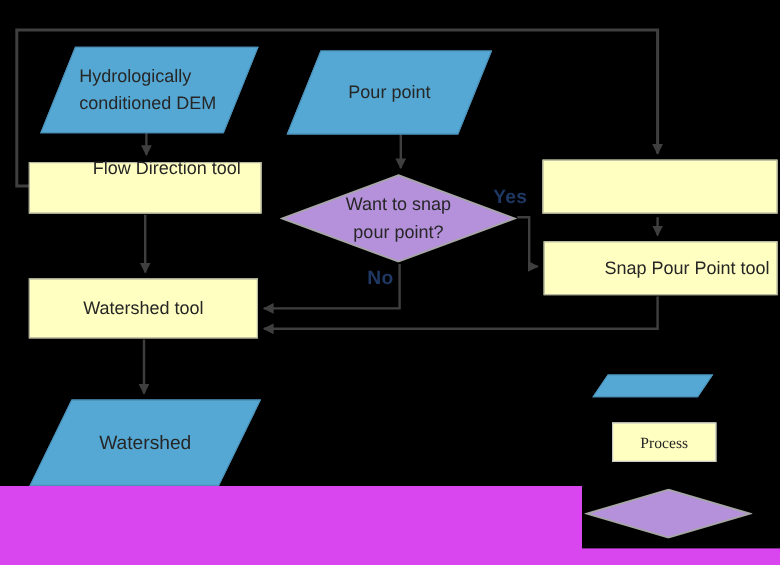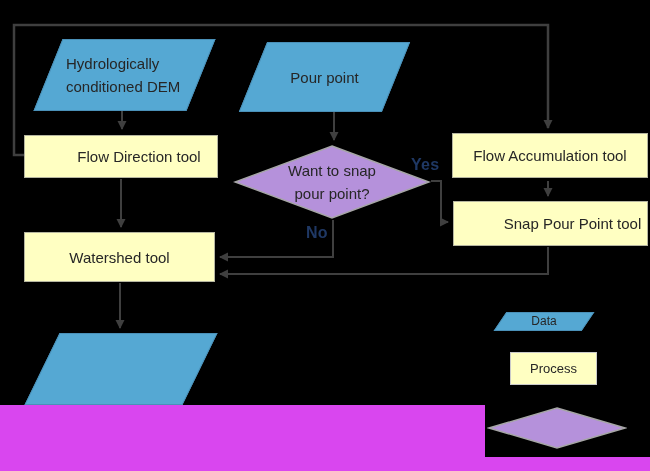--- a/index.html
+++ b/index.html
@@ -48,46 +48,45 @@
     </g>
   </svg>
 
   <div class="shape para skew22" style="left:48px;top:39px;width:153px;height:72px;"></div>
   <div class="lbl lbl-left" style="left:66px;top:39px;width:120px;height:72px;">Hydrologically conditioned DEM</div>
 
   <div class="shape para skew22" style="left:253px;top:42px;width:143px;height:70px;"></div>
   <div class="lbl" style="left:253px;top:42px;width:143px;height:70px;">Pour point</div>
 
   <div class="shape para skew26" style="left:42px;top:333px;width:158px;height:72px;"></div>
+  <div class="lbl" style="left:42px;top:333px;width:158px;height:72px;font-size:16px;">Watershed</div>
 
   <div class="shape rect" style="left:24px;top:135px;width:194px;height:43px;"></div>
-  <div class="lbl" style="left:24px;top:135px;width:230px;height:43px;">Flow Direction tool</div>
+  <div class="lbl" style="left:24px;top:119px;width:230px;height:43px;">Flow Direction tool</div>
 
   <div class="shape rect" style="left:452px;top:133px;width:196px;height:45px;"></div>
-  <div class="lbl" style="left:452px;top:133px;width:196px;height:45px;">Flow Accumulation tool</div>
 
   <div class="shape rect" style="left:453px;top:201px;width:195px;height:45px;"></div>
   <div class="lbl" style="left:453px;top:201px;width:195px;height:45px;padding-left:44px;">Snap Pour Point tool</div>
 
   <div class="shape rect" style="left:24px;top:232px;width:191px;height:50px;"></div>
   <div class="lbl" style="left:24px;top:232px;width:191px;height:50px;">Watershed tool</div>
 
   <svg style="left:233px;top:145px;" width="198" height="74">
     <polygon points="99,1 196,37 99,73 2,37" fill="#b591db" stroke="#a6a6a6" stroke-width="1.5"></polygon>
   </svg>
   <div class="lbl" style="left:233px;top:145px;width:198px;height:74px;align-items:center;">
     <span style="width:118px;">Want to snap pour point?</span>
   </div>
 
   <span class="branch" style="left:411px;top:156px;">Yes</span>
   <span class="branch" style="left:306px;top:224px;">No</span>
 
   <div class="shape para skew34" style="left:500px;top:312px;width:88px;height:19px;"></div>
-  <div class="lbl" style="left:500px;top:311px;width:88px;height:20px;font-size:12px;">Data</div>
 
   <div class="shape rect" style="left:510px;top:352px;width:87px;height:33px;border-color:#c9c9c9;"></div>
-  <div class="lbl" style="left:510px;top:352px;width:87px;height:33px;font-size:13px;">Process</div>
+  <div class="lbl" style="left:510px;top:352px;width:87px;height:33px;font-size:13px;font-family:Liberation Serif, serif;">Process</div>
 
   <svg style="left:487px;top:407px;" width="140" height="42">
     <polygon points="70,1 138,21 70,41 2,21" fill="#b591db" stroke="#a6a6a6" stroke-width="1.5"></polygon>
   </svg>
 
 </div>
 
 </body></html>

